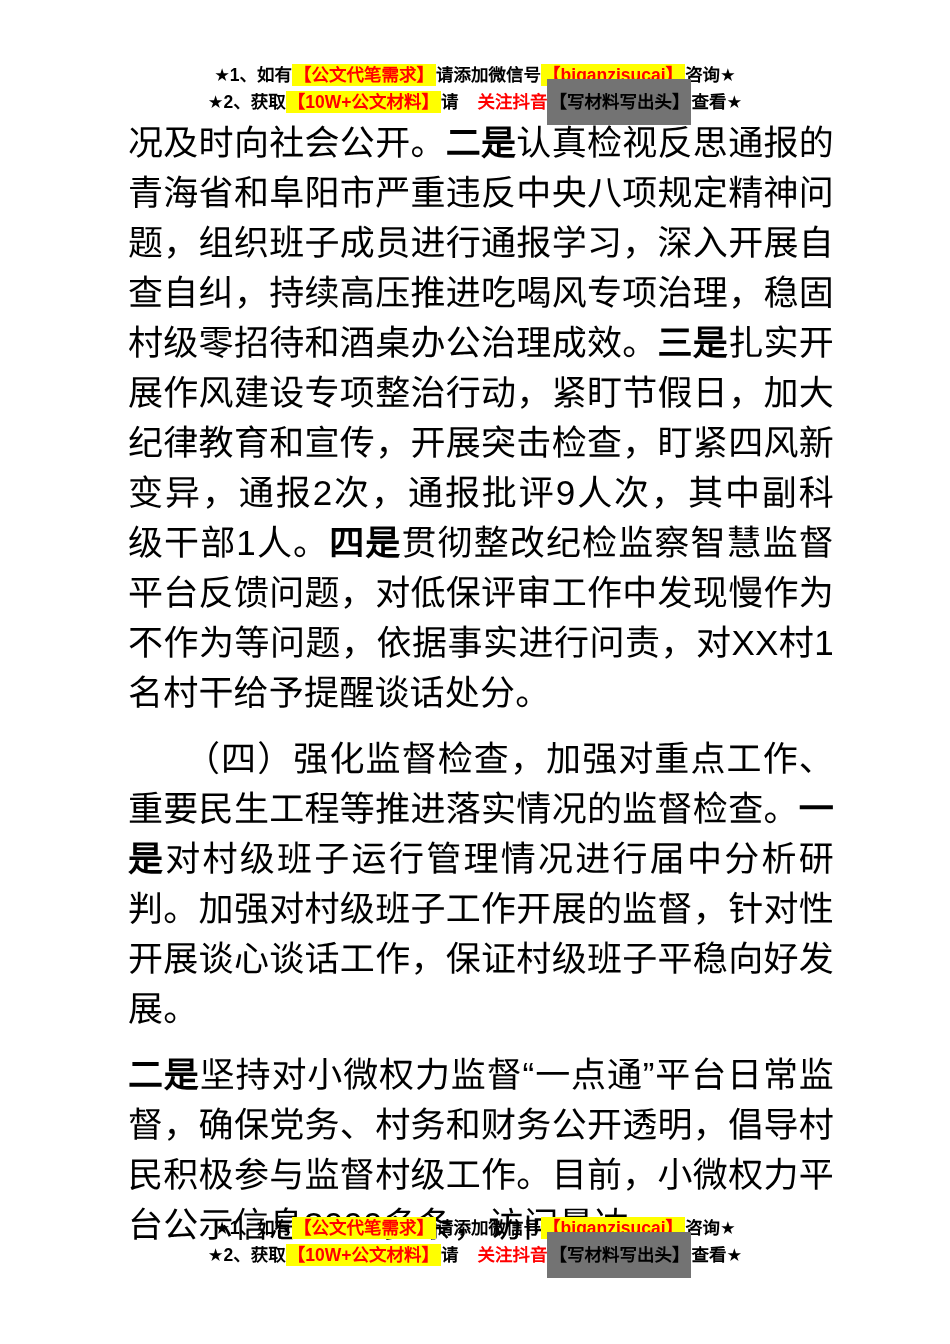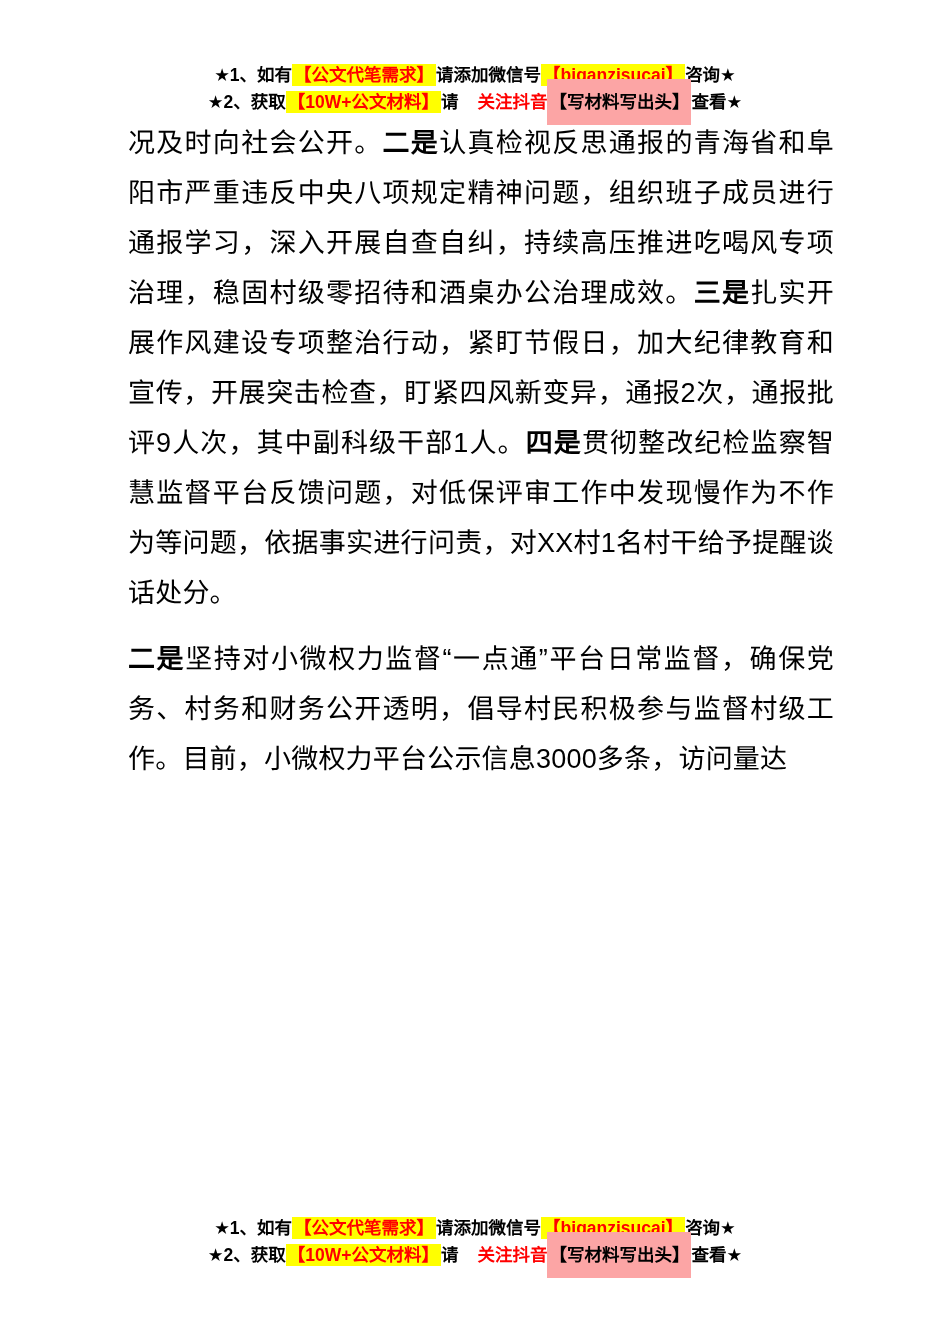--- a/index.html
+++ b/index.html
@@ -47,42 +47,42 @@
   }
   .promo-line {
     display: block;
   }
   .hl-red {
     background: #ffff00;
     color: #ff0000;
     padding: 1px 2px;
   }
   .hl-black {
-    background: #fca5a5;
+    background: #737373;
     color: #000000;
     padding: 13px 2px;
   }
   .txt-red {
     color: #ff0000;
     padding-left: 19px;
   }
   .plain {
     color: #000000;
   }
 
   
   .content {
     position: absolute;
     top: 118px;
     left: 128px;
     width: 706px;
   }
   p.para {
     margin: 0 0 0 0;
-    font-size: 27px;
+    font-size: 35px;
     line-height: 50px;
     text-align: justify;
     text-justify: inter-ideograph;
     letter-spacing: 0.2px;
     font-family: "Liberation Sans", "DejaVu Sans", sans-serif;
   }
   p.indent {
     text-indent: 57px;
   }
   p.gap {
@@ -104,20 +104,21 @@
     <span class="promo-line">
       <span class="plain">★2、获取</span><span class="hl-red">【10W+公文材料】</span><span class="plain">请</span><span class="txt-red">关注抖音</span><span class="hl-black">【写材料写出头】</span><span class="plain">查看★</span>
     </span>
   </div>
 
   <div class="content">
 
     <p class="para"><span>况及时向社会公开。</span><b class="bold">二是</b><span>认真检视反思通报的青海省和阜阳市严重违反中央八项规定精神问题，组织班子成员进行通报学习，深入开展自查自纠，持续高压推进吃喝风专项治理，稳固村级零招待和酒桌办公治理成效。</span><b class="bold">三是</b><span>扎实开展作风建设专项整治行动，紧盯节假日，加大纪律教育和宣传，开展突击检查，盯紧四风新变异，通报2次，通报批评9人次，其中副科级干部1人。</span><b class="bold">四是</b><span>贯彻整改纪检监察智慧监督平台反馈问题，对低保评审工作中发现慢作为不作为等问题，依据事实进行问责，对XX村1名村干给予提醒谈话处分。</span></p>
 
 
+    <p class="para indent gap"><span>（四）强化监督检查，加强对重点工作、重要民生工程等推进落实情况的监督检查。</span><b class="bold">一是</b><span>对村级班子运行管理情况进行届中分析研判。加强对村级班子工作开展的监督，针对性开展谈心谈话工作，保证村级班子平稳向好发展。</span></p>
 
     <p class="para gap"><b class="bold">二是</b><span>坚持对小微权力监督“一点通”平台日常监督，确保党务、村务和财务公开透明，倡导村民积极参与监督村级工作。目前，小微权力平台公示信息3000多条，访问量达</span></p>
 
   </div>
 
   <div class="promo promo-bottom">
     <span class="promo-line">
       <span class="plain">★1、如有</span><span class="hl-red">【公文代笔需求】</span><span class="plain">请添加微信号</span><span class="hl-red">【biganzisucai】</span><span class="plain">咨询★</span>
     </span>
     <span class="promo-line">

